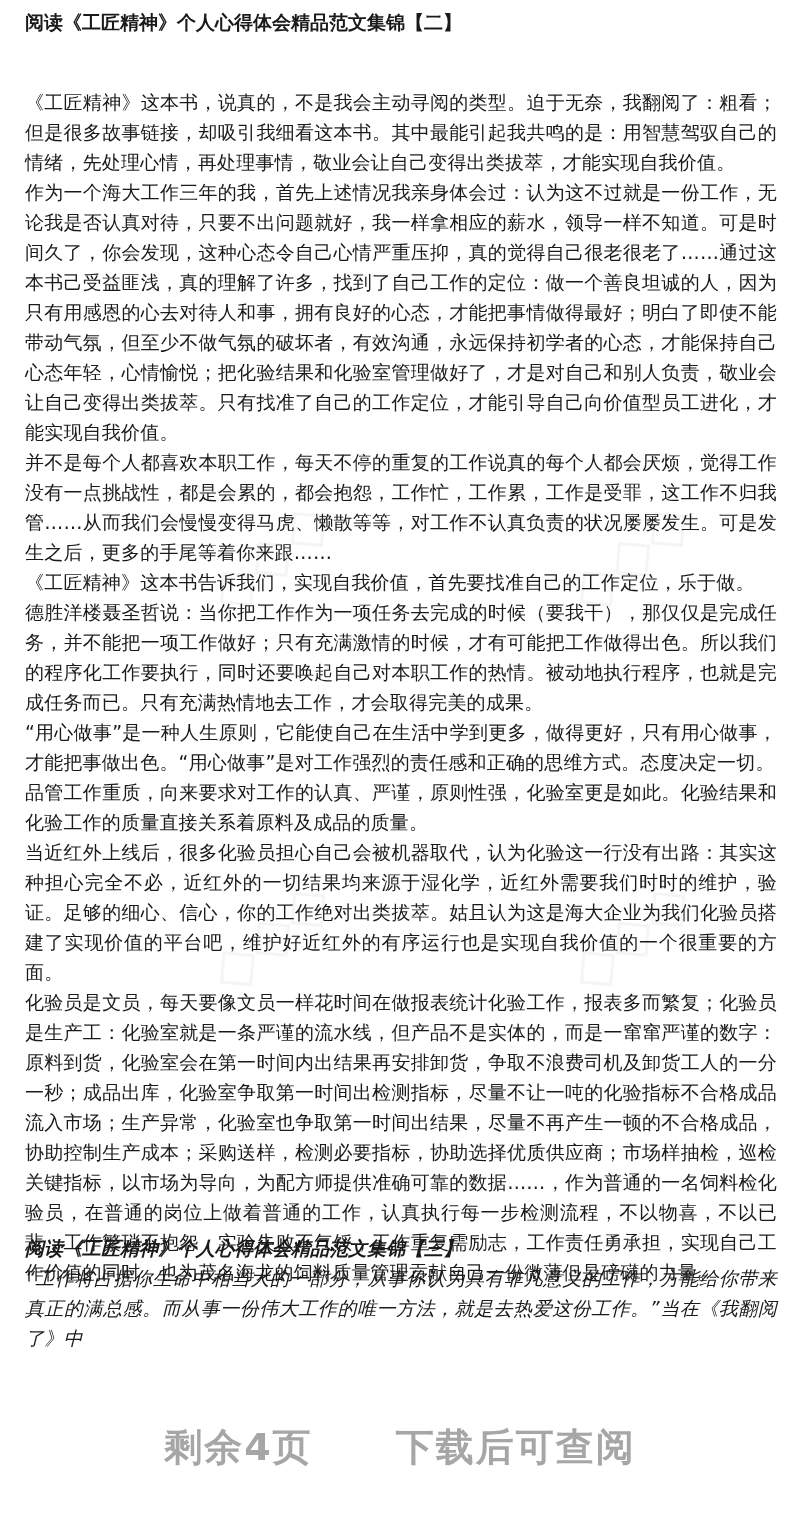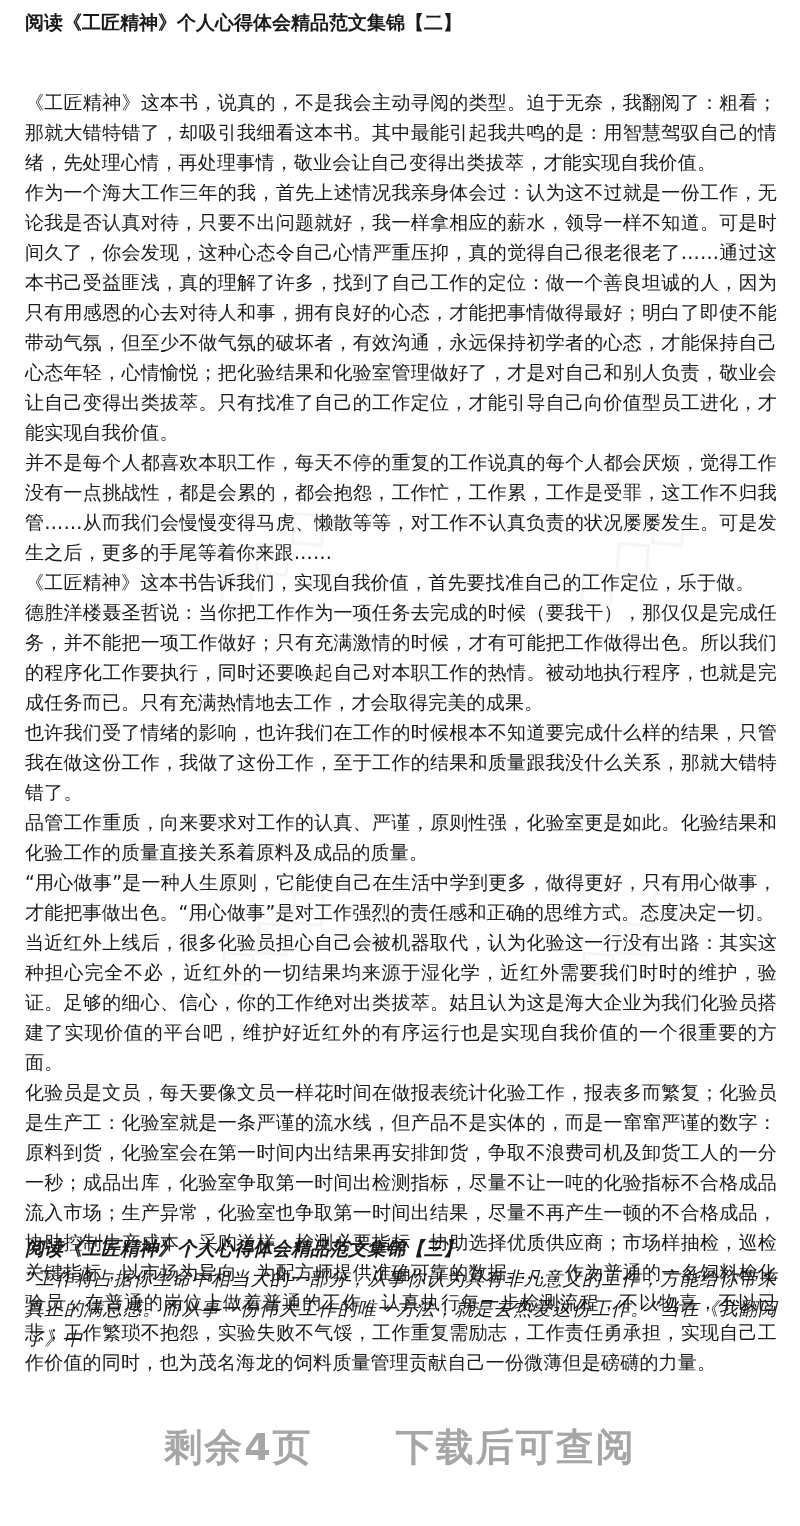--- a/index.html
+++ b/index.html
@@ -24,28 +24,27 @@
   }
   .more span { display: inline-block; margin: 0 34px; }
 </style>
 </head>
 <body>
 
 <div class="page">
   <h1 class="heading h1">阅读《工匠精神》个人心得体会精品范文集锦【二】</h1>
 
   <div class="body-block">
-    <p class="para">《工匠精神》这本书，说真的，不是我会主动寻阅的类型。迫于无奈，我翻阅了：粗看；那就大错特错了，却吸引我细看这本书。其中最能引起我共鸣的是：用智慧驾驭自己的情绪，先处理心情，再处理事情，敬业会让自己变得出类拔萃，才能实现自我价值。</p>
+    <p class="para">《工匠精神》这本书，说真的，不是我会主动寻阅的类型。迫于无奈，我翻阅了：粗看；但是很多故事链接，却吸引我细看这本书。其中最能引起我共鸣的是：用智慧驾驭自己的情绪，先处理心情，再处理事情，敬业会让自己变得出类拔萃，才能实现自我价值。</p>
     <p class="para">作为一个海大工作三年的我，首先上述情况我亲身体会过：认为这不过就是一份工作，无论我是否认真对待，只要不出问题就好，我一样拿相应的薪水，领导一样不知道。可是时间久了，你会发现，这种心态令自己心情严重压抑，真的觉得自己很老很老了……通过这本书己受益匪浅，真的理解了许多，找到了自己工作的定位：做一个善良坦诚的人，因为只有用感恩的心去对待人和事，拥有良好的心态，才能把事情做得最好；明白了即使不能带动气氛，但至少不做气氛的破坏者，有效沟通，永远保持初学者的心态，才能保持自己心态年轻，心情愉悦；把化验结果和化验室管理做好了，才是对自己和别人负责，敬业会让自己变得出类拔萃。只有找准了自己的工作定位，才能引导自己向价值型员工进化，才能实现自我价值。</p>
     <p class="para">并不是每个人都喜欢本职工作，每天不停的重复的工作说真的每个人都会厌烦，觉得工作没有一点挑战性，都是会累的，都会抱怨，工作忙，工作累，工作是受罪，这工作不归我管……从而我们会慢慢变得马虎、懒散等等，对工作不认真负责的状况屡屡发生。可是发生之后，更多的手尾等着你来跟……</p>
     <p class="para">《工匠精神》这本书告诉我们，实现自我价值，首先要找准自己的工作定位，乐于做。</p>
     <p class="para">德胜洋楼聂圣哲说：当你把工作作为一项任务去完成的时候（要我干），那仅仅是完成任务，并不能把一项工作做好；只有充满激情的时候，才有可能把工作做得出色。所以我们的程序化工作要执行，同时还要唤起自己对本职工作的热情。被动地执行程序，也就是完成任务而已。只有充满热情地去工作，才会取得完美的成果。</p>
-    <p class="para">也许我们受了情绪的影响，也许我们在工作的时候根本不知道要完成什么样的结果，只管我在做这份工作，我做了这份工作，至于工作的结果和质量跟我没什么关系，那就大错特错了。</p>
+    <p class="para">“用心做事”是一种人生原则，它能使自己在生活中学到更多，做得更好，只有用心做事，才能把事做出色。“用心做事”是对工作强烈的责任感和正确的思维方式。态度决定一切。</p>
     <p class="para">品管工作重质，向来要求对工作的认真、严谨，原则性强，化验室更是如此。化验结果和化验工作的质量直接关系着原料及成品的质量。</p>
-    <p class="para">“用心做事”是一种人生原则，它能使自己在生活中学到更多，做得更好，只有用心做事，才能把事做出色。“用心做事”是对工作强烈的责任感和正确的思维方式。态度决定一切。</p>
     <p class="para">当近红外上线后，很多化验员担心自己会被机器取代，认为化验这一行没有出路：其实这种担心完全不必，近红外的一切结果均来源于湿化学，近红外需要我们时时的维护，验证。足够的细心、信心，你的工作绝对出类拔萃。姑且认为这是海大企业为我们化验员搭建了实现价值的平台吧，维护好近红外的有序运行也是实现自我价值的一个很重要的方面。</p>
     <p class="para">化验员是文员，每天要像文员一样花时间在做报表统计化验工作，报表多而繁复；化验员是生产工：化验室就是一条严谨的流水线，但产品不是实体的，而是一窜窜严谨的数字：原料到货，化验室会在第一时间内出结果再安排卸货，争取不浪费司机及卸货工人的一分一秒；成品出库，化验室争取第一时间出检测指标，尽量不让一吨的化验指标不合格成品流入市场；生产异常，化验室也争取第一时间出结果，尽量不再产生一顿的不合格成品，协助控制生产成本；采购送样，检测必要指标，协助选择优质供应商；市场样抽检，巡检关键指标，以市场为导向，为配方师提供准确可靠的数据……，作为普通的一名饲料检化验员，在普通的岗位上做着普通的工作，认真执行每一步检测流程，不以物喜，不以已悲；工作繁琐不抱怨，实验失败不气馁，工作重复需励志，工作责任勇承担，实现自己工作价值的同时，也为茂名海龙的饲料质量管理贡献自己一份微薄但是磅礴的力量。</p>
   </div>
 
   <div class="section3">
     <h2 class="heading">阅读《工匠精神》个人心得体会精品范文集锦【三】</h2>
     <p class="para">“工作将占据你生命中相当大的一部分，从事你认为具有非凡意义的工作，方能给你带来真正的满总感。而从事一份伟大工作的唯一方法，就是去热爱这份工作。”当在《我翻阅了》中</p>
   </div>
 </div>
 

